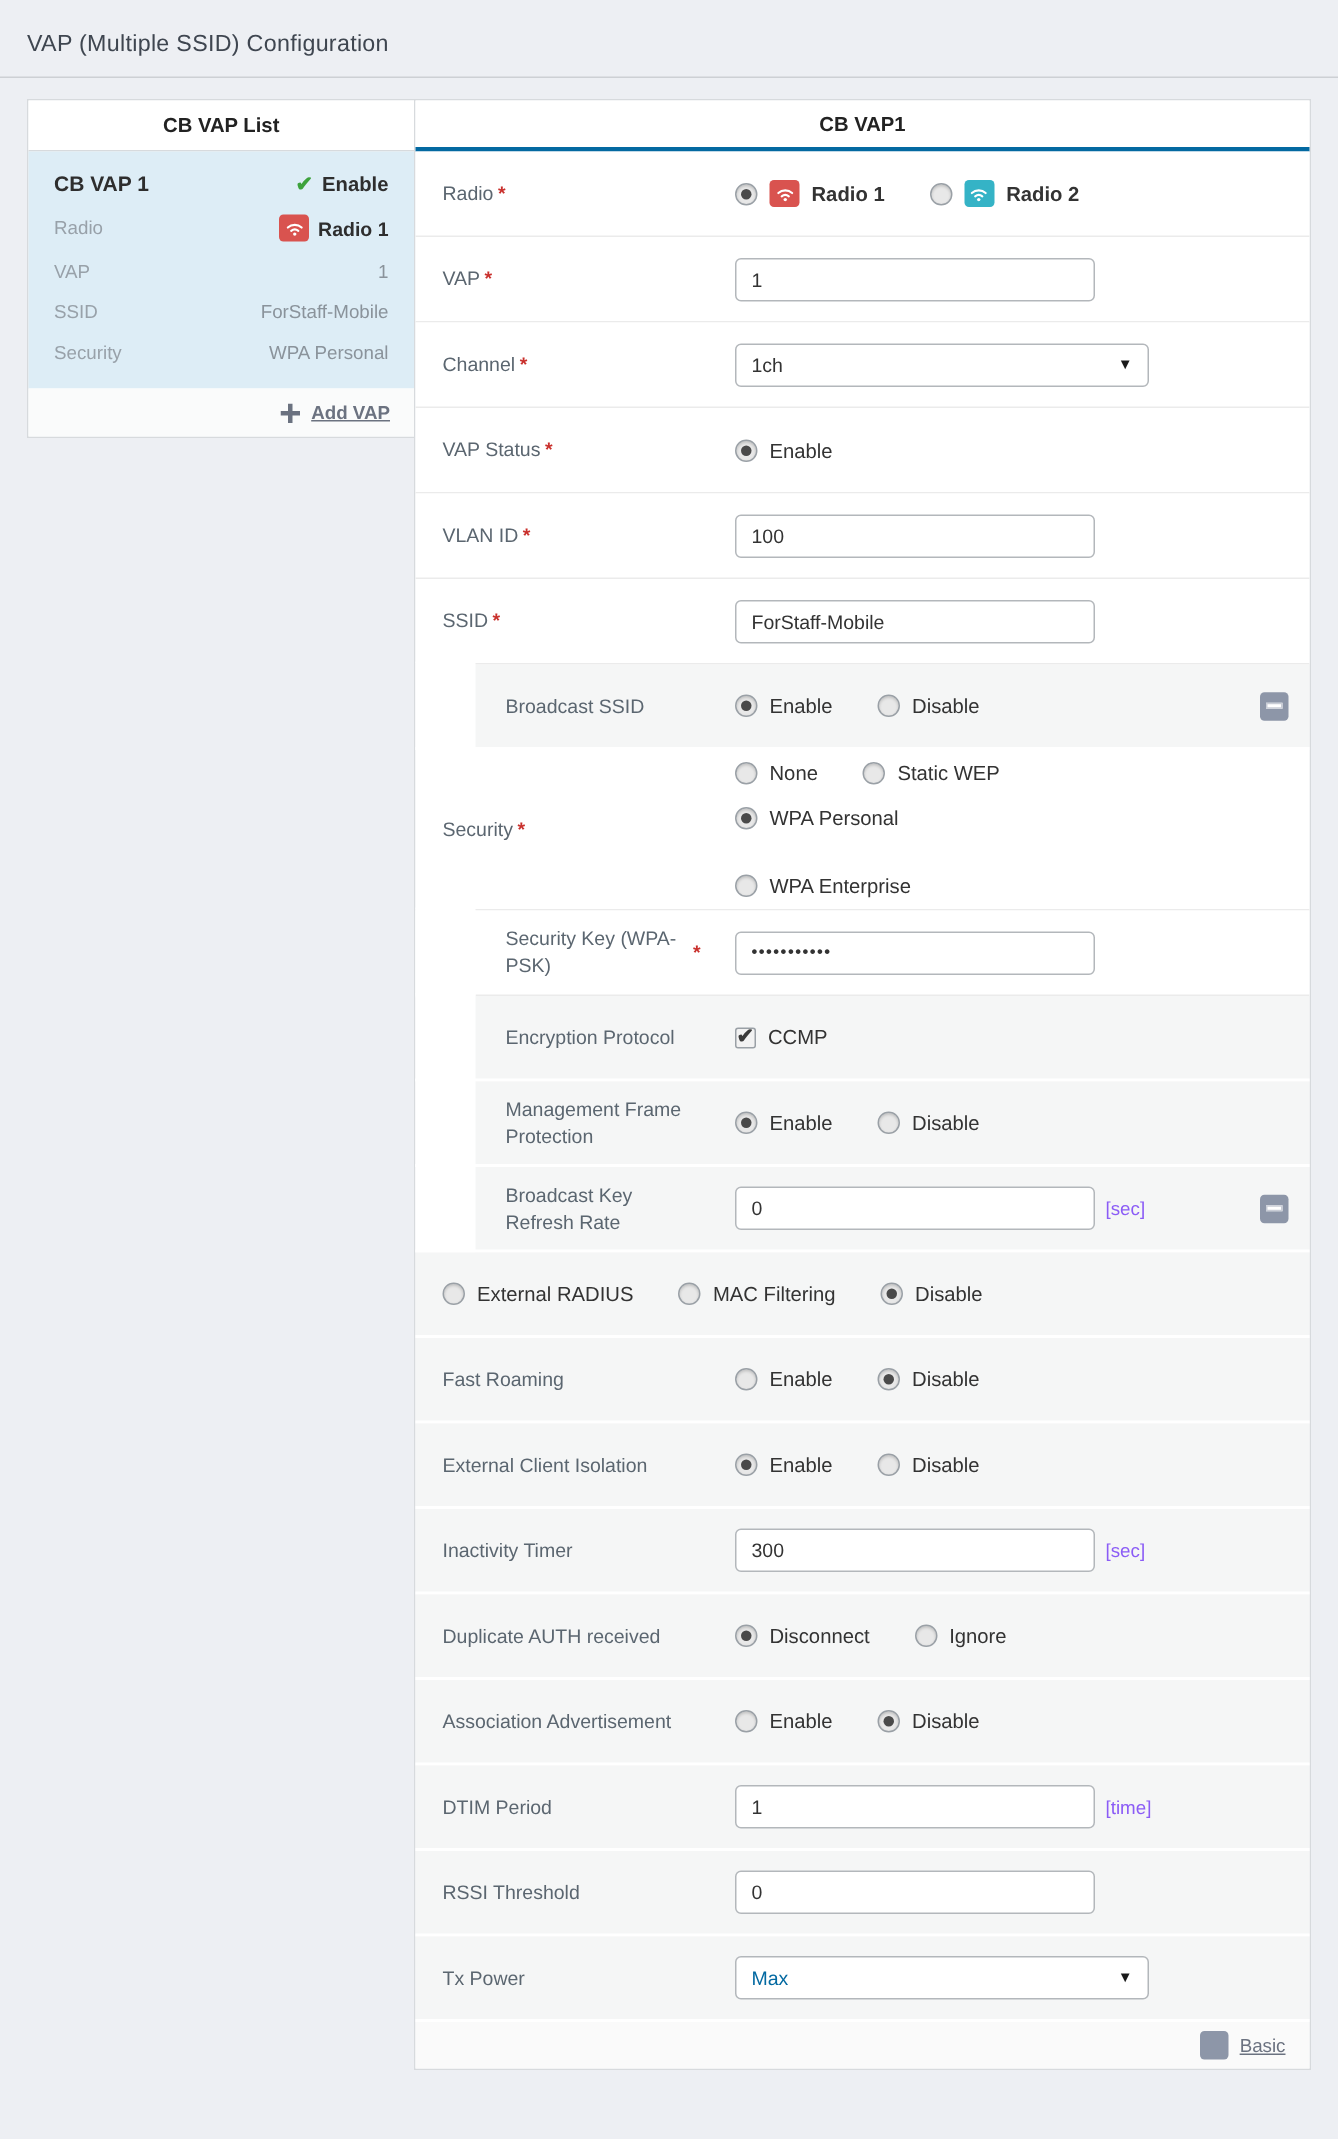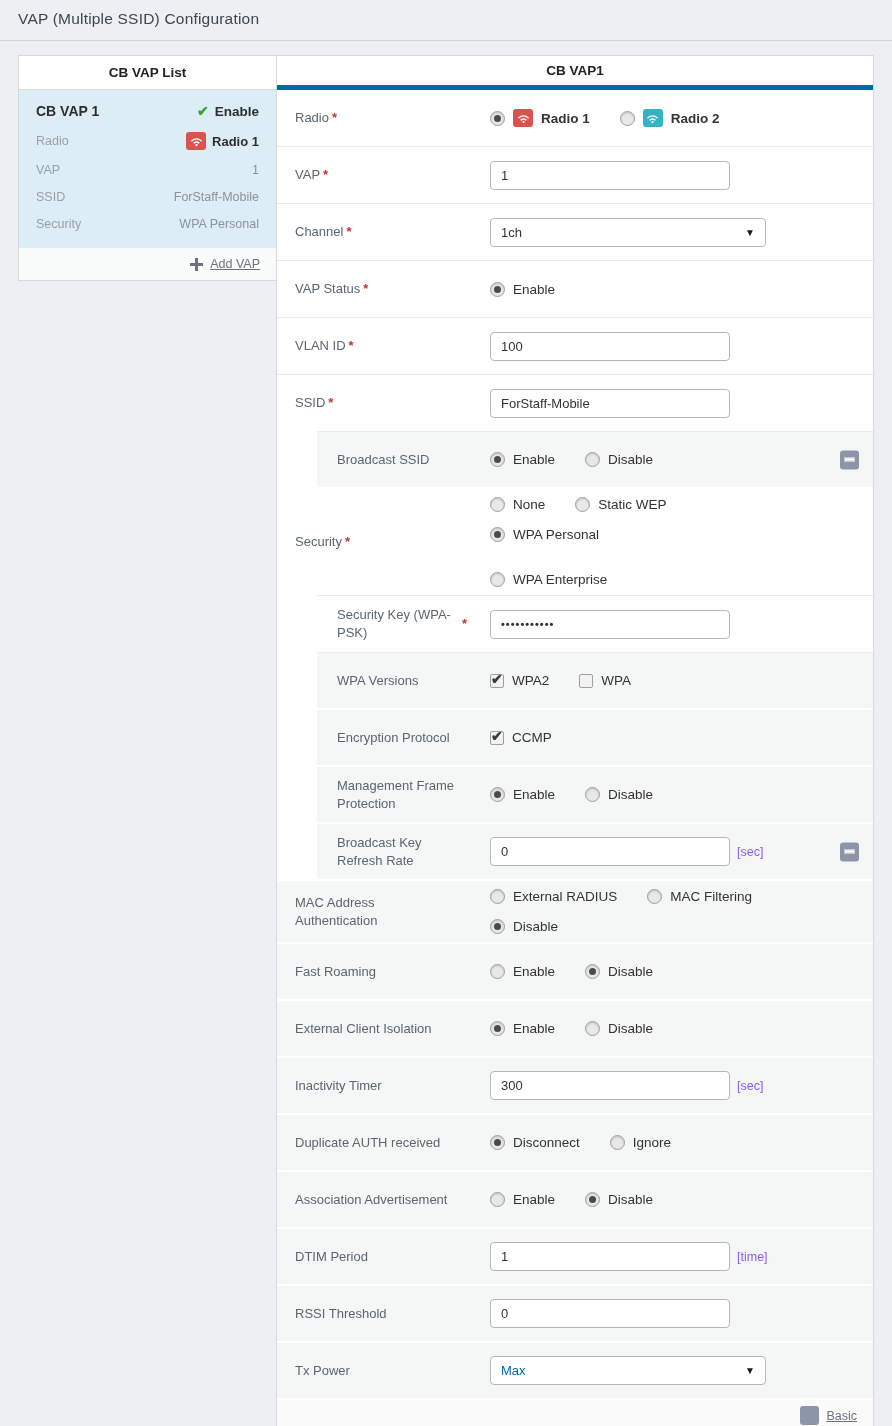--- a/index.html
+++ b/index.html
@@ -7,57 +7,57 @@
   body {
     background: #edeff3;
     font-family: "Liberation Sans", sans-serif;
     color: #333;
     font-size: 13px;
     width: 892px;
     height: 1426px;
     overflow: hidden;
   }
   
-  .page-header { padding: 10px 18px 12px 18px; border-bottom: 1px solid #cdd0d4; }
+  .page-header { padding: 21px 18px 12px 18px; border-bottom: 1px solid #cdd0d4; }
   .page-header h1 { font-size: 15.5px; font-weight: normal; color: #3f4650; letter-spacing: .2px; }
 
   
   .panel-wrap { display: flex; align-items: flex-start; margin: 14px 18px 0 18px; }
   .vap-list-box {
     width: 259px; flex: 0 0 259px;
     background: #fff; border: 1px solid #d7dadd;
   }
   .form-box {
     flex: 1; margin-left: -1px;
     background: #fff; border: 1px solid #d7dadd;
   }
   .col-header {
     height: 34px; display: flex; align-items: center; justify-content: center;
     font-weight: bold; font-size: 13.5px; color: #222;
     background: #fff; border-bottom: 1px solid #d7dadd;
   }
-  .form-box .col-header { border-bottom: 5px solid #0369a1; }
+  .form-box .col-header { border-bottom: 3px solid #0369a1; }
 
   
   .vap-item { background: #ddedf6; padding: 13px 17px 17px 17px; cursor: pointer; }
   .vap-item-title { display: flex; align-items: center; justify-content: space-between; gap: 11px; }
   .vap-item-name { font-weight: bold; font-size: 14px; color: #2e2e2e; }
   .vap-item-status { font-weight: bold; font-size: 13.5px; color: #2e2e2e; display: flex; align-items: center; gap: 6px; }
   .check-glyph { color: #3ca23c; font-weight: bold; font-size: 14px; }
   .vap-field { display: flex; align-items: center; justify-content: space-between; margin-top: 13px; }
   .vap-field .f-label { color: #98a1a9; font-size: 12.5px; }
   .vap-field .f-value { color: #8a939b; font-size: 12.5px; text-align: right; }
   .vap-field .f-value.strong { color: #2e2e2e; font-weight: bold; font-size: 13px; display: flex; align-items: center; gap: 6px; }
   .badge {
     width: 20px; height: 18px; border-radius: 3px;
     display: inline-flex; align-items: center; justify-content: center; flex: 0 0 auto;
   }
   .add-vap-row {
     background: #fafbfb; padding: 9px 16px; text-align: right;
-    display: flex; align-items: center; justify-content: flex-end; gap: 7px;
+    display: flex; align-items: center; justify-content: flex-end; gap: 7px; font-weight: bold;
   }
   .link { color: #6b7280; text-decoration: underline; font-size: 12.5px; cursor: pointer; }
 
   
   .form-row {
     position: relative;
     display: flex; align-items: center;
     min-height: 57px;
     padding: 8px 60px 8px 18px;
     background: #fff;
@@ -334,78 +334,59 @@
             <span class="lbl-text">Security Key (WPA-PSK)</span>
             <span class="req">*</span>
           </div>
           <div class="control-cell">
             <input class="txt-input pwd" type="text" value="•••••••••••" style="">
           </div>
         </div>
         <div class="form-row gray indent">
           <div class="indent-gutter"></div>
           <div class="label-cell">
-            <span class="lbl-text">WPA Versions</span>
+            <span class="lbl-text">Encryption Protocol</span>
           </div>
           <div class="control-cell">
             <label class="opt">
               <span class="cb checked"></span>
-              <span class="opt-label">WPA2</span>
-            </label>
-            <label class="opt">
-              <span class="cb"></span>
-              <span class="opt-label">WPA</span>
+              <span class="opt-label">CCMP</span>
             </label>
           </div>
         </div>
         <div class="form-row gray indent">
           <div class="indent-gutter"></div>
           <div class="label-cell">
-            <span class="lbl-text">Encryption Protocol</span>
-          </div>
-          <div class="control-cell">
-            <label class="opt">
-              <span class="cb checked"></span>
-              <span class="opt-label">CCMP</span>
+            <span class="lbl-text">Management Frame Protection</span>
+          </div>
+          <div class="control-cell">
+            <label class="opt">
+              <span class="radio sel"></span>
+              <span class="opt-label">Enable</span>
+            </label>
+            <label class="opt">
+              <span class="radio"></span>
+              <span class="opt-label">Disable</span>
             </label>
           </div>
         </div>
         <div class="form-row gray indent">
           <div class="indent-gutter"></div>
           <div class="label-cell">
-            <span class="lbl-text">Management Frame Protection</span>
-          </div>
-          <div class="control-cell">
-            <label class="opt">
-              <span class="radio sel"></span>
-              <span class="opt-label">Enable</span>
-            </label>
-            <label class="opt">
-              <span class="radio"></span>
-              <span class="opt-label">Disable</span>
-            </label>
-          </div>
-        </div>
-        <div class="form-row gray indent">
-          <div class="indent-gutter"></div>
-          <div class="label-cell">
             <span class="lbl-text">Broadcast Key Refresh Rate</span>
           </div>
           <div class="control-cell">
             <input class="txt-input" type="text" value="0" style="">
             <span class="unit">[sec]</span>
           </div>
           <div class="collapse-btn">
             <span class="bar"></span>
           </div>
         </div>
         <div class="form-row gray">
-          <div class="label-cell">
-            <span class="lbl-text">MAC Address Authentication</span>
-          </div>
           <div class="control-cell">
             <label class="opt">
               <span class="radio"></span>
               <span class="opt-label">External RADIUS</span>
             </label>
             <label class="opt">
               <span class="radio"></span>
               <span class="opt-label">MAC Filtering</span>
             </label>
             <label class="opt">

